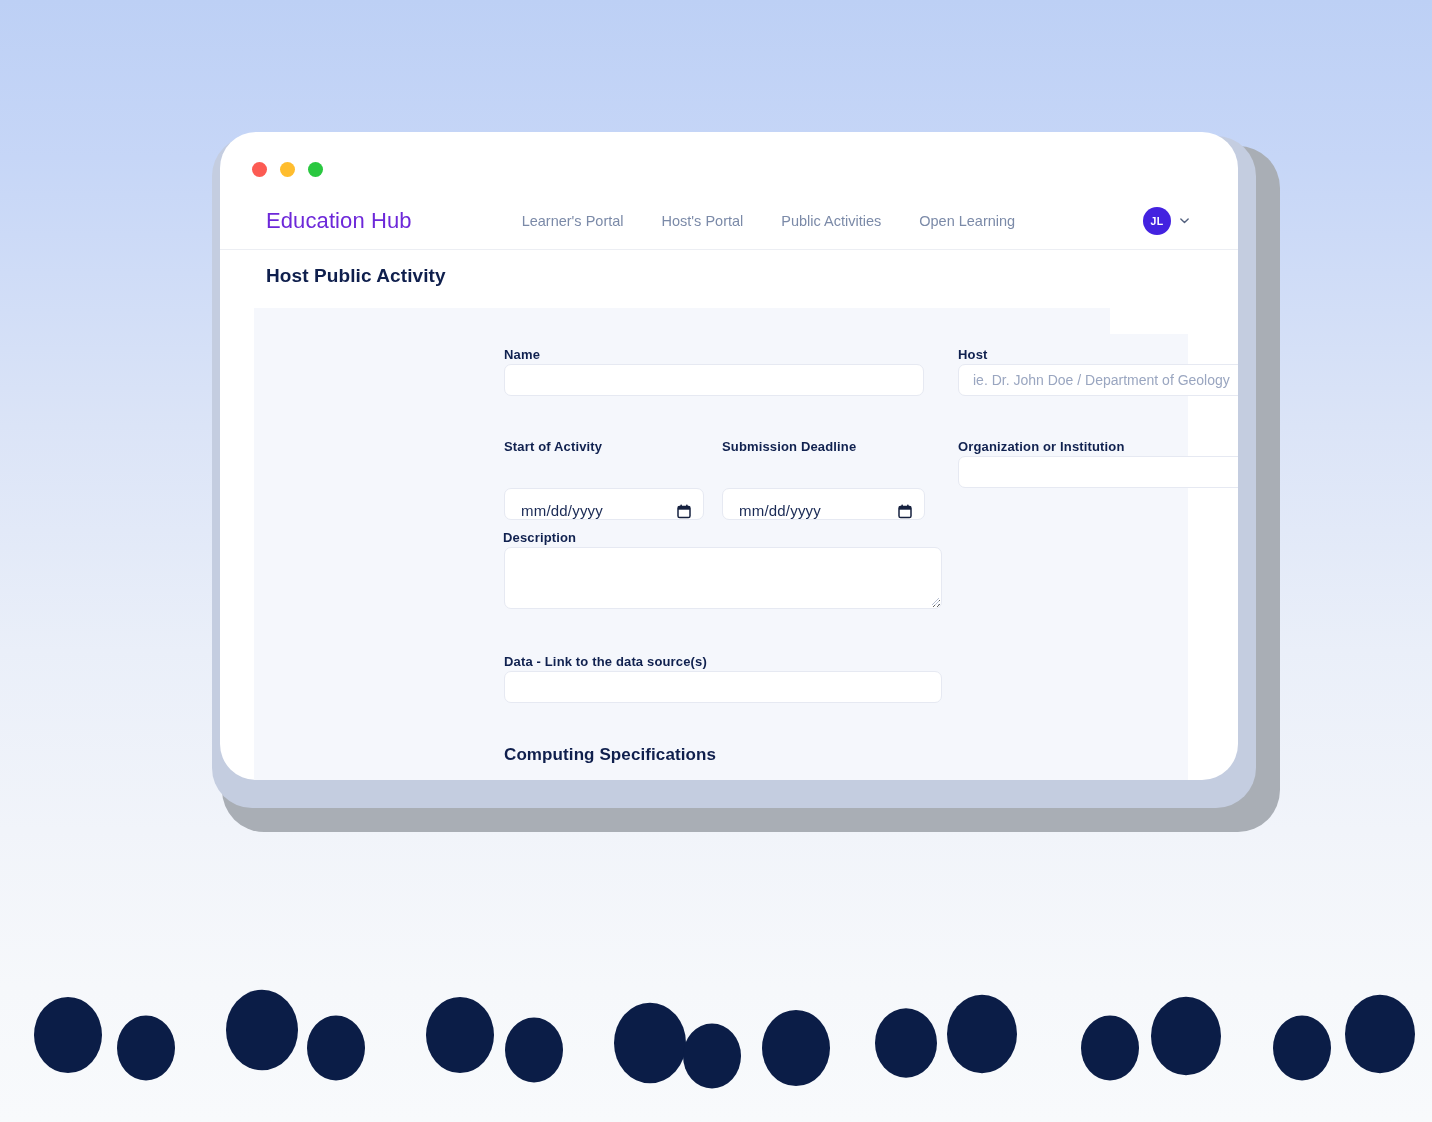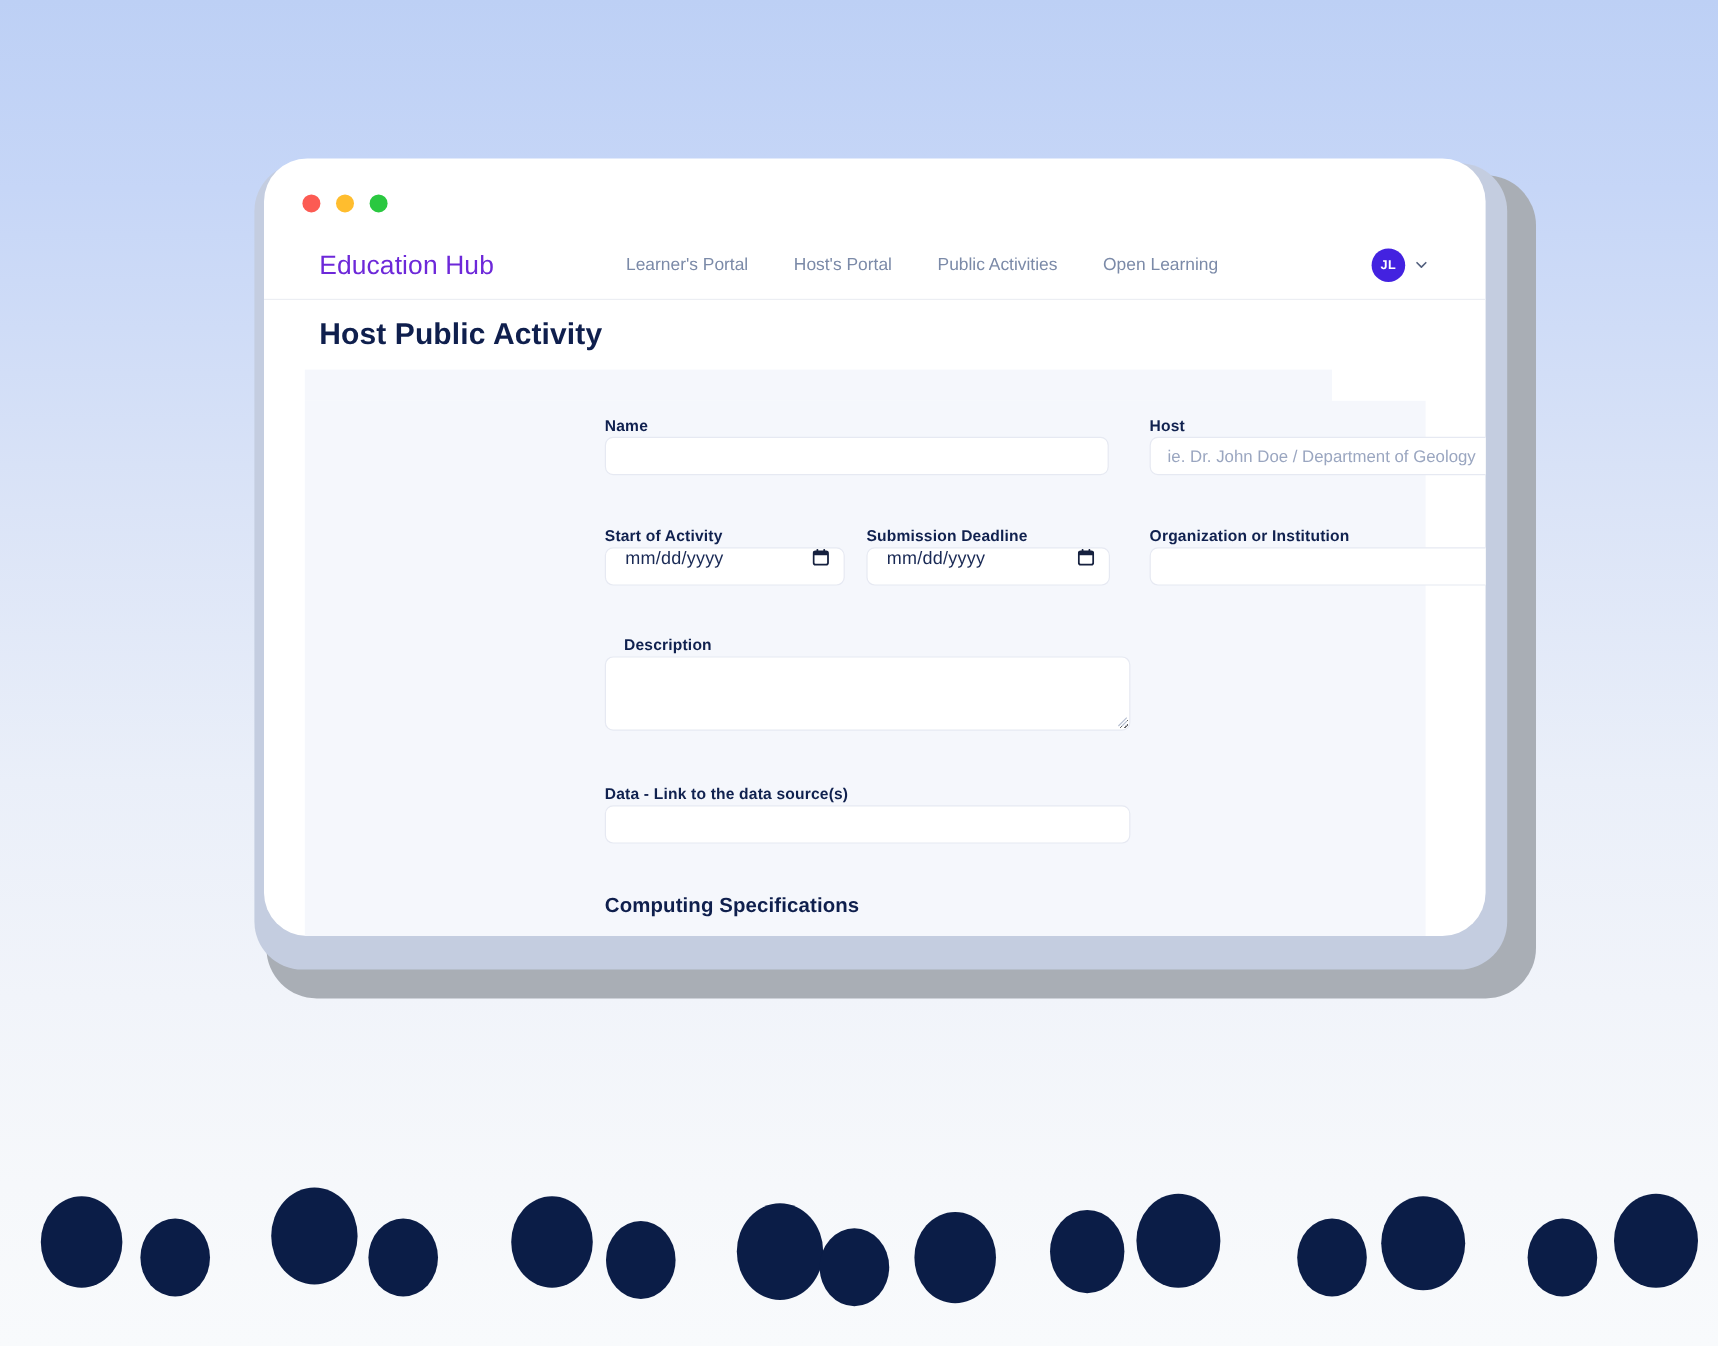--- a/index.html
+++ b/index.html
@@ -139,21 +139,21 @@
     width: 11px; height: 11px;
     color: #53607e;
     display: block;
   }
 
   
   .page-title {
     position: absolute;
     left: 46px;
     top: 133px;
-    font-size: 25px;
+    font-size: 19px;
     font-weight: 700;
     color: #0f1f4d;
     letter-spacing: .1px;
   }
 
   
   .panel-top {
     position: absolute;
     left: 34px;
     top: 176px;
@@ -205,23 +205,24 @@
     resize: vertical;
     line-height: 1.4;
   }
 
   .datebox {
     position: absolute;
     background: #ffffff;
     border: 1px solid #e6e9f2;
     border-radius: 7px;
     display: flex;
-    align-items: flex-start;
+    align-items: flex-end;
     padding: 0 12px 0 16px;
     cursor: pointer;
+    margin-top: 32px;
   }
   .datetext {
     font-size: 15px;
     color: #1a2a55;
     letter-spacing: .2px;
     flex: 1;
     white-space: nowrap;
   }
   .cal-icon { width: 14px; height: 15px; flex: none; }
 
@@ -304,21 +305,21 @@
           <rect x="1" y="2.6" width="12" height="11" rx="1.6" fill="none" stroke="#16213f" stroke-width="1.5"></rect>
           <rect x="1" y="2.6" width="12" height="3.1" fill="#16213f"></rect>
           <rect x="3.4" y="0.6" width="1.5" height="3.2" rx=".6" fill="#16213f"></rect>
           <rect x="9.1" y="0.6" width="1.5" height="3.2" rx=".6" fill="#16213f"></rect>
         </svg>
       </div>
 
       <label class="field-label" style="left:704px; top:131px;">Organization or Institution</label>
       <input class="inp" style="left: 704px; top: 148px; width: 422px; height: 32px;" placeholder="">
 
-      <label class="field-label" style="left:250px; top:222px;padding-left:16px;">Description</label>
+      <label class="field-label" style="left:233px; top:222px;padding-left:16px;">Description</label>
       <textarea class="inp" style="left: 250px; top: 239px; width: 438px; height: 62px;" placeholder=""></textarea>
       <svg class="resize-grip" style="left:676px; top:288px;" width="10" height="10" viewBox="0 0 10 10">
         <path d="M9 2 L2 9 M9 5 L5 9 M9 8 L8 9" stroke="#b8c0d2" stroke-width="1" fill="none"></path>
       </svg>
 
       <label class="field-label" style="left:250px; top:346px;">Data - Link to the data source(s)</label>
       <input class="inp" style="left: 250px; top: 363px; width: 438px; height: 32px;" placeholder="">
 
       <div class="section-heading" style="left:250px; top:437px;">Computing Specifications</div>
     </div>

